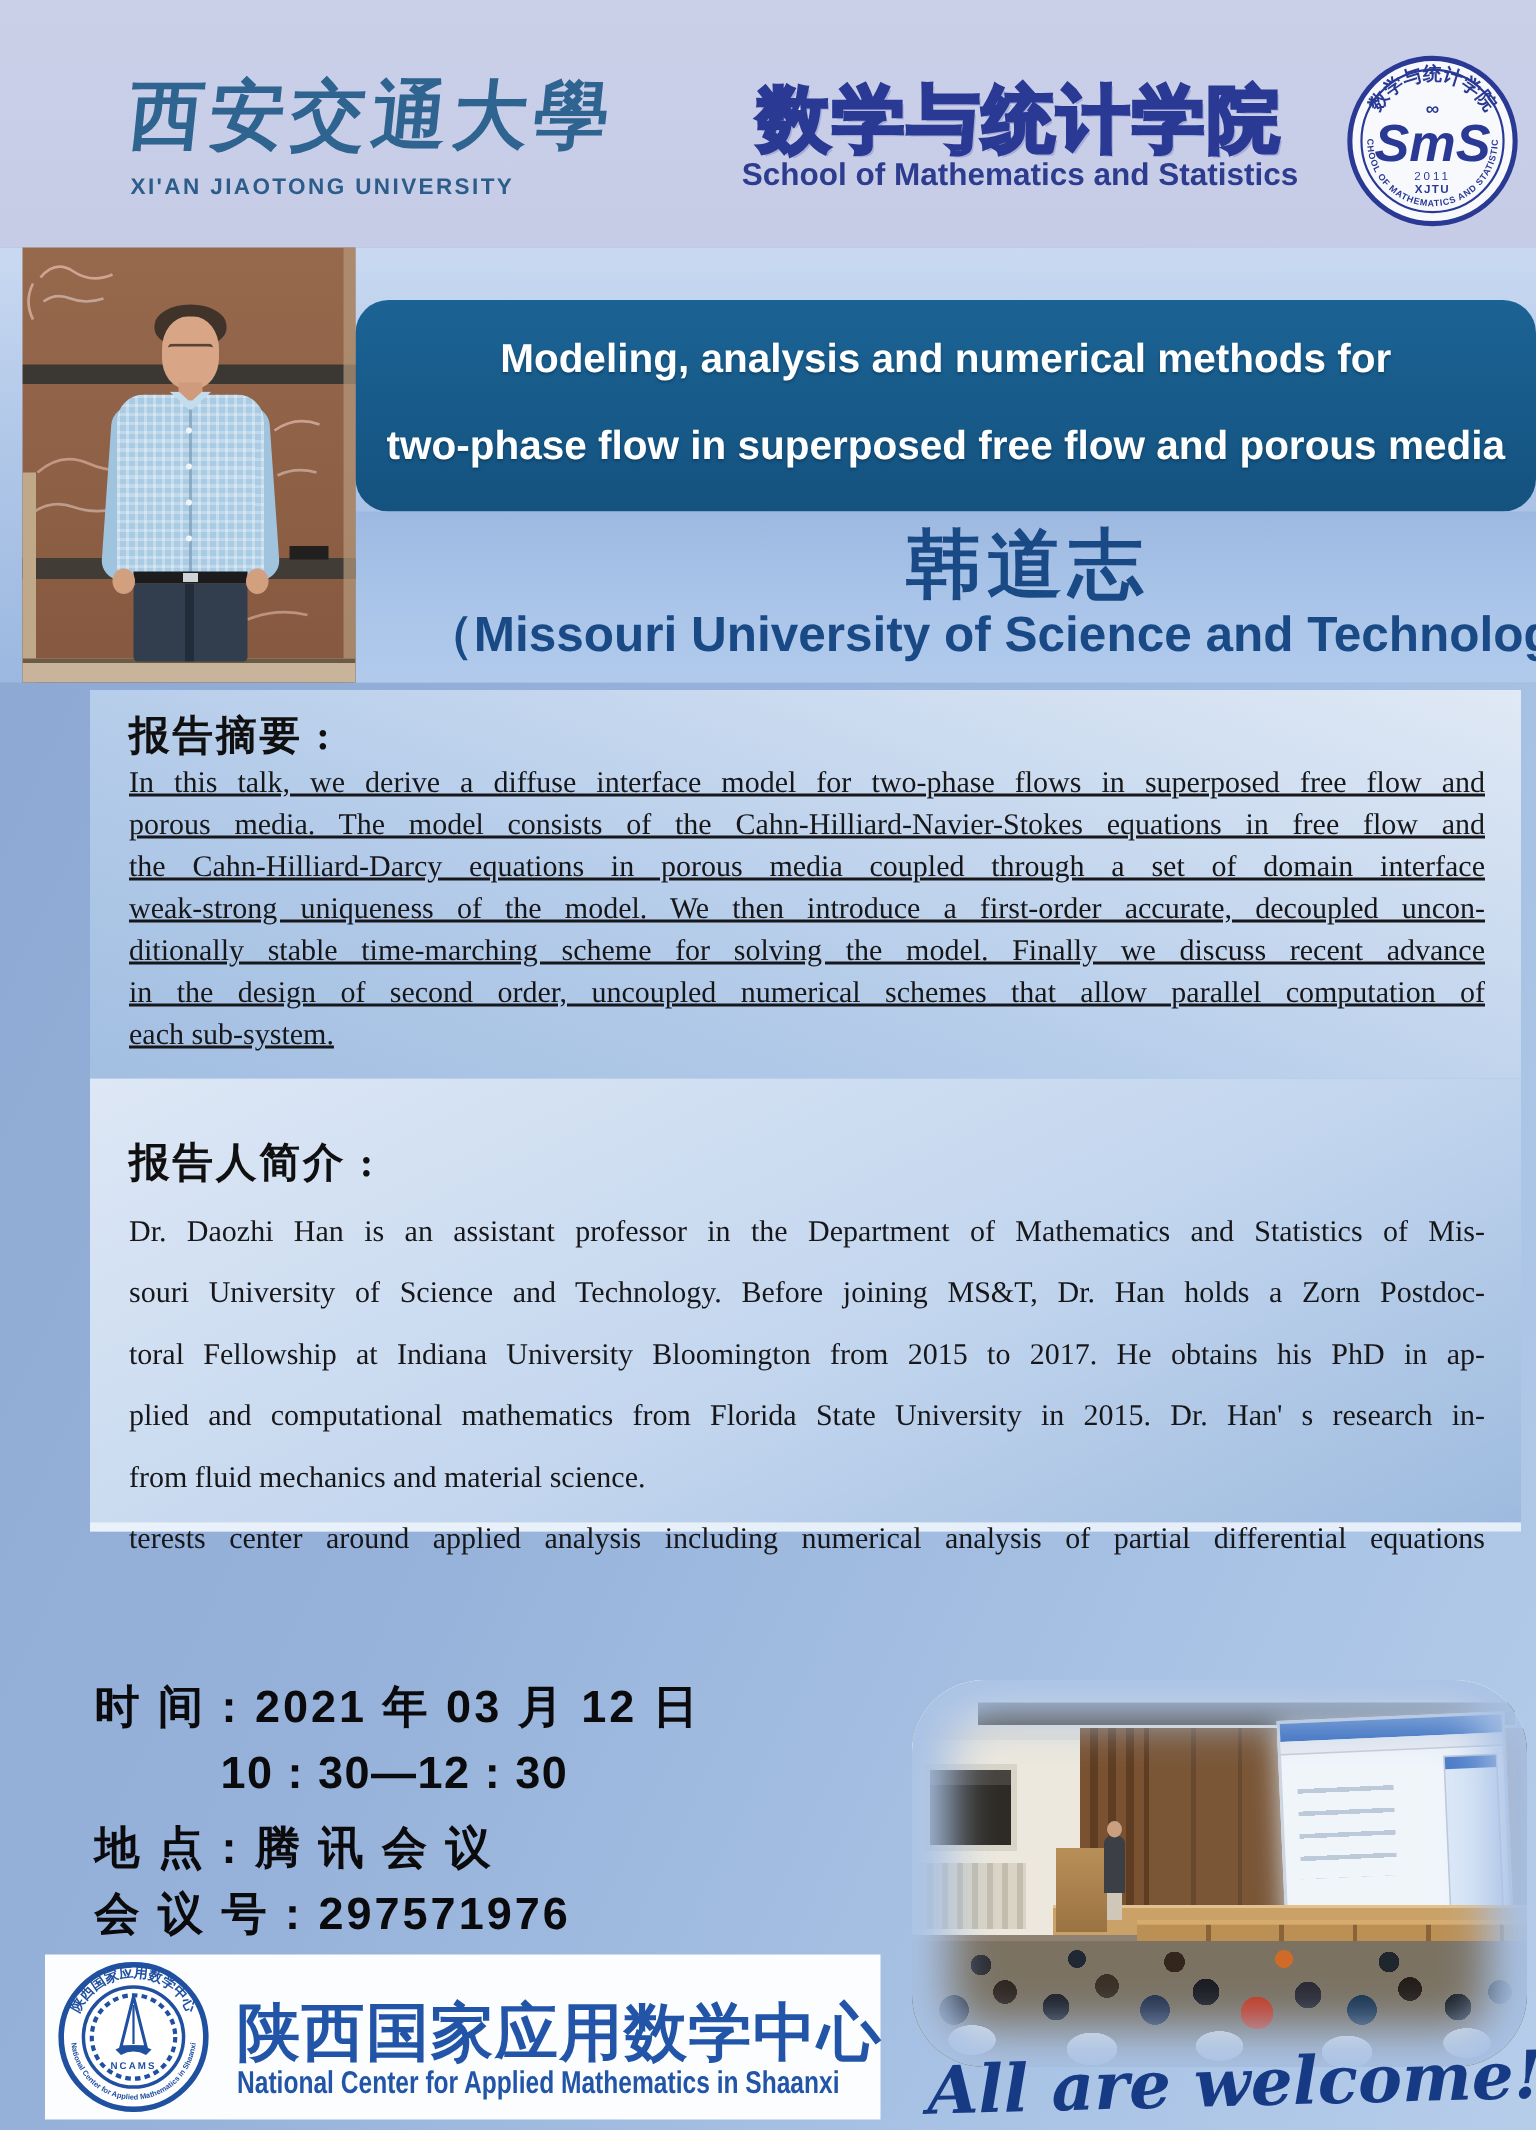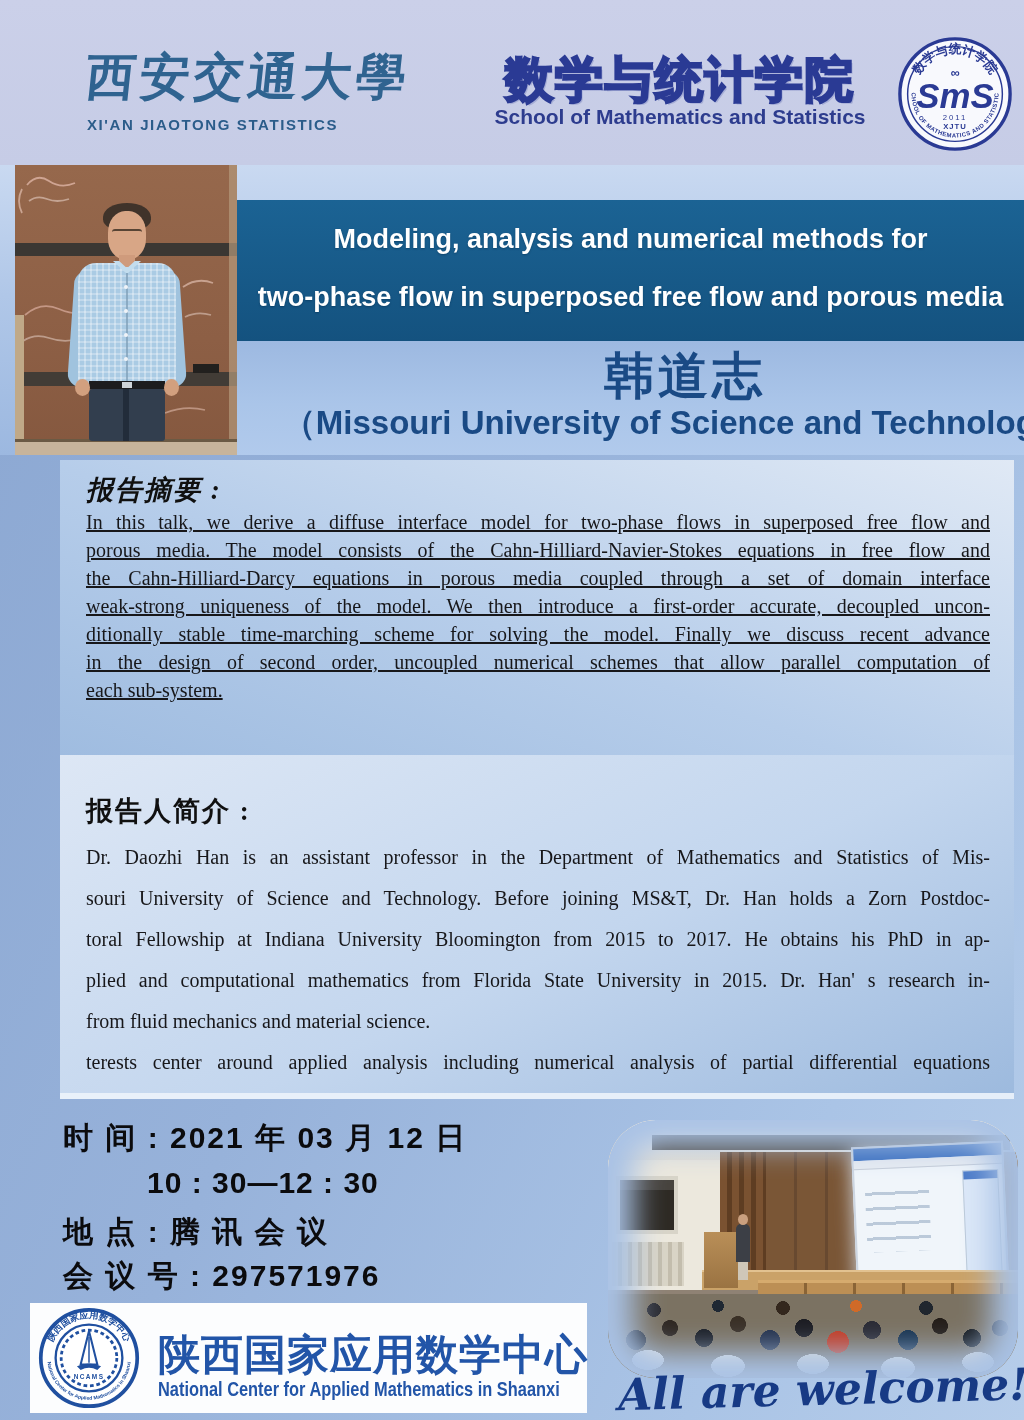--- a/index.html
+++ b/index.html
@@ -17,21 +17,21 @@
   .univ-en { position:absolute; left:87px; top:116px; font-size:15px; font-weight:700; color:#2b5c8a; letter-spacing:1.6px; white-space:nowrap; }
   .school-cn { position:absolute; left:500px; top:48px; width:360px; text-align:center; font-size:48px; font-weight:900;
     color:#eef1fb; -webkit-text-stroke:2.5px #2a3a94; letter-spacing:2px; white-space:nowrap;
     text-shadow:2px 2px 0 rgba(138,147,200,.55); }
   .school-en { position:absolute; left:490px; top:105px; width:380px; text-align:center; font-size:21px; font-weight:700; color:#2d3c8e; white-space:nowrap; }
   .seal { position:absolute; left:897px; top:36px; width:116px; height:116px; }
   
   .hero { position:absolute; left:0; top:165px; width:1024px; height:290px;
     background:linear-gradient(180deg,#c9d9f1 0%,#b0c7e8 45%,#9cb8e0 100%); }
   .title-box { position:absolute; left:237px; top:35px; width:787px; height:141px;
-    background:linear-gradient(180deg,#1b6394 0%,#14527f 100%); color:#fff; }
+    background:linear-gradient(180deg,#1b6394 0%,#14527f 100%); color:#fff;border-radius:22px; }
   .title-line { position:absolute; left:0; width:100%; text-align:center; font-size:27px; font-weight:700;
     text-shadow:0 1px 2px rgba(0,40,70,.45); white-space:nowrap; }
   .title-line.l1 { top:24px; }
   .title-line.l2 { top:82px; }
   .name-panel { position:absolute; left:237px; top:176px; width:896px; height:114px;
     background:linear-gradient(180deg,#9db9e1 0%,#aac5e9 55%,#b1caec 100%); }
   .speaker-name { position:absolute; left:0; top:2px; width:100%; text-align:center; font-size:50px; font-weight:700;
     color:#1a4a85; letter-spacing:4px; white-space:nowrap; }
   .speaker-aff { position:absolute; left:0; top:60px; width:100%; text-align:center; font-size:33px; font-weight:700;
     color:#1a4a85; white-space:nowrap; }
@@ -63,25 +63,25 @@
   .sp-placket { position:absolute; left:111px; top:108px; width:2px; height:110px; background:rgba(90,130,160,.55); }
   .sp-buttons { position:absolute; left:109px; top:120px; width:4px; height:4px; border-radius:50%; background:#f0f4f8;
     box-shadow:0 24px #f0f4f8,0 48px #f0f4f8,0 72px #f0f4f8; }
   .sp-belt { position:absolute; left:74px; top:216px; width:76px; height:8px; background:#1c1c1e; }
   .sp-buckle { position:absolute; left:107px; top:217px; width:10px; height:6px; background:#cfd4d8; }
   .sp-pants { position:absolute; left:74px; top:224px; width:76px; height:52px;
     background:linear-gradient(90deg,#323e4e 0 34px,#222c3a 34px 40px,#323e4e 40px); border-radius:3px; }
   
   .panel { position:absolute; left:60px; width:954px; }
   .abstract-panel { top:460px; height:295px; background:linear-gradient(200deg,#e0e9f5 0%,#b6cdea 55%,#9fbce0 100%); }
-  .bio-panel { top:755px; height:344px; background:linear-gradient(155deg,#dde7f5 0%,#c3d6ee 55%,#9dbade 100%);
+  .bio-panel { top:719px; height:302px; background:linear-gradient(155deg,#dde7f5 0%,#c3d6ee 55%,#9dbade 100%);
     border-bottom:6px solid rgba(235,242,250,.85); }
   .sec-heading { position:absolute; left:26px; font-family:"Liberation Serif","DejaVu Serif",serif;
     font-size:27px; font-weight:700; color:#101010; letter-spacing:2px; }
-  .abstract-panel .sec-heading { top:12px;font-style:italic; }
+  .abstract-panel .sec-heading { top:12px; }
   .bio-panel .sec-heading { top:38px; }
   .body-lines { position:absolute; left:26px; right:24px; font-family:"Liberation Serif","DejaVu Serif",serif;
     font-size:20px; color:#17171a; }
   .abstract-panel .body-lines { top:48px;text-decoration:underline; }
   .bio-panel .body-lines { top:82px; }
   .jline { text-align:justify; text-align-last:justify; white-space:normal; }
   .abstract-panel .jline { line-height:28px; }
   .bio-panel .jline { line-height:41px; }
   .jline.last { text-align-last:left; }
   
@@ -155,21 +155,21 @@
     font-size:44px; color:#173a85; transform:rotate(-1.5deg); white-space:nowrap; }
   svg text { font-family:"Liberation Sans","DejaVu Sans",sans-serif; }
 </style>
 </head>
 <body>
 
 <div class="poster">
 
   <div class="header">
     <div class="univ-cn">西安交通大學</div>
-    <div class="univ-en">XI'AN JIAOTONG STATISTICS</div>
+    <div class="univ-en">XI'AN JIAOTONG UNIVERSITY</div>
     <div class="school-cn">数学与统计学院</div>
     <div class="school-en">School of Mathematics and Statistics</div>
     <svg class="seal" viewBox="0 0 120 120">
       <circle cx="60" cy="60" r="57" fill="#f8f9fd" stroke="#2a3a94" stroke-width="3.5"></circle>
       <circle cx="60" cy="60" r="49" fill="none" stroke="#2a3a94" stroke-width="1.5"></circle>
       <defs>
         <path id="sealTop" d="M 18,60 A 42,42 0 1 1 102,60"></path>
         <path id="sealBot" d="M 15,60 A 45,45 0 0 0 105,60"></path>
       </defs>
       <text font-size="13" font-weight="700" fill="#2a3a94" text-anchor="middle">

